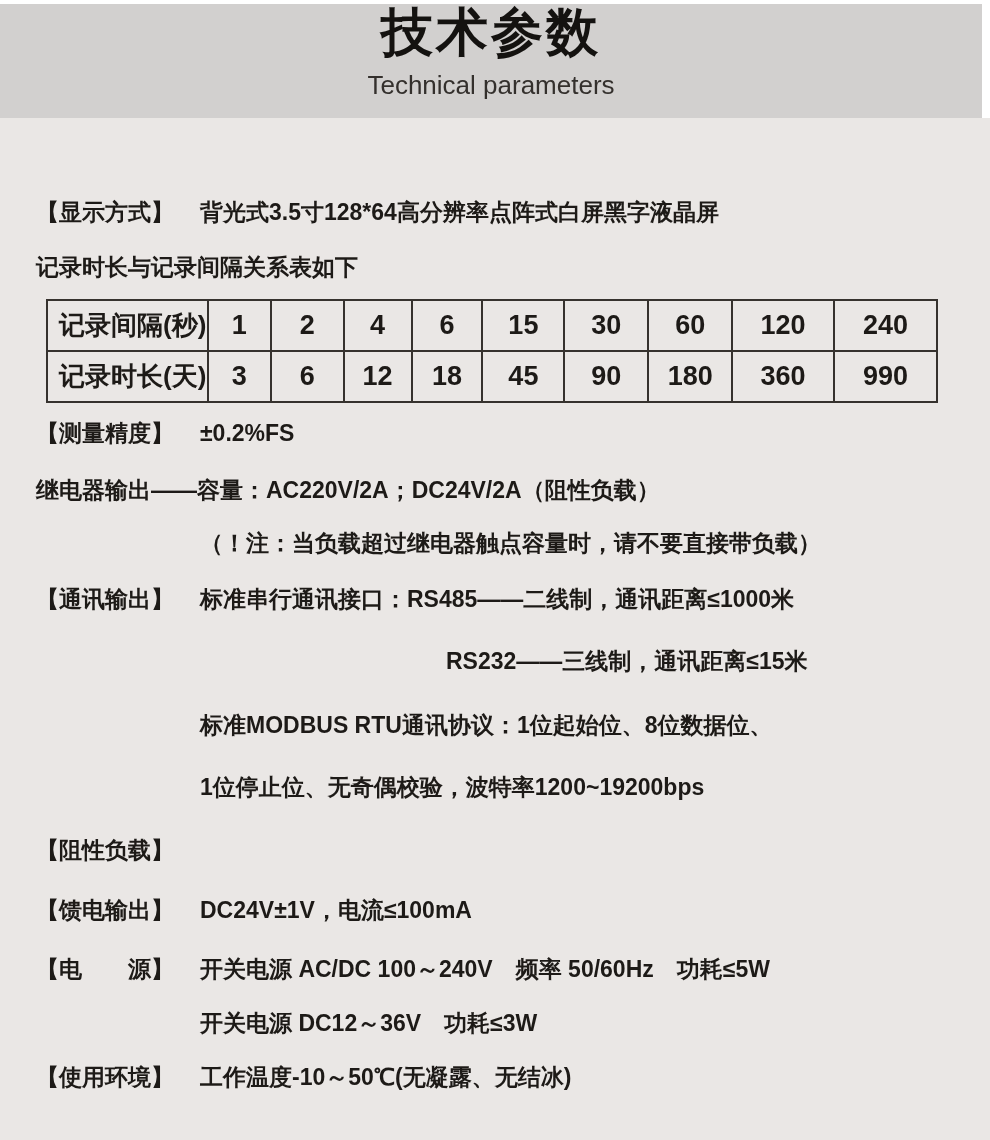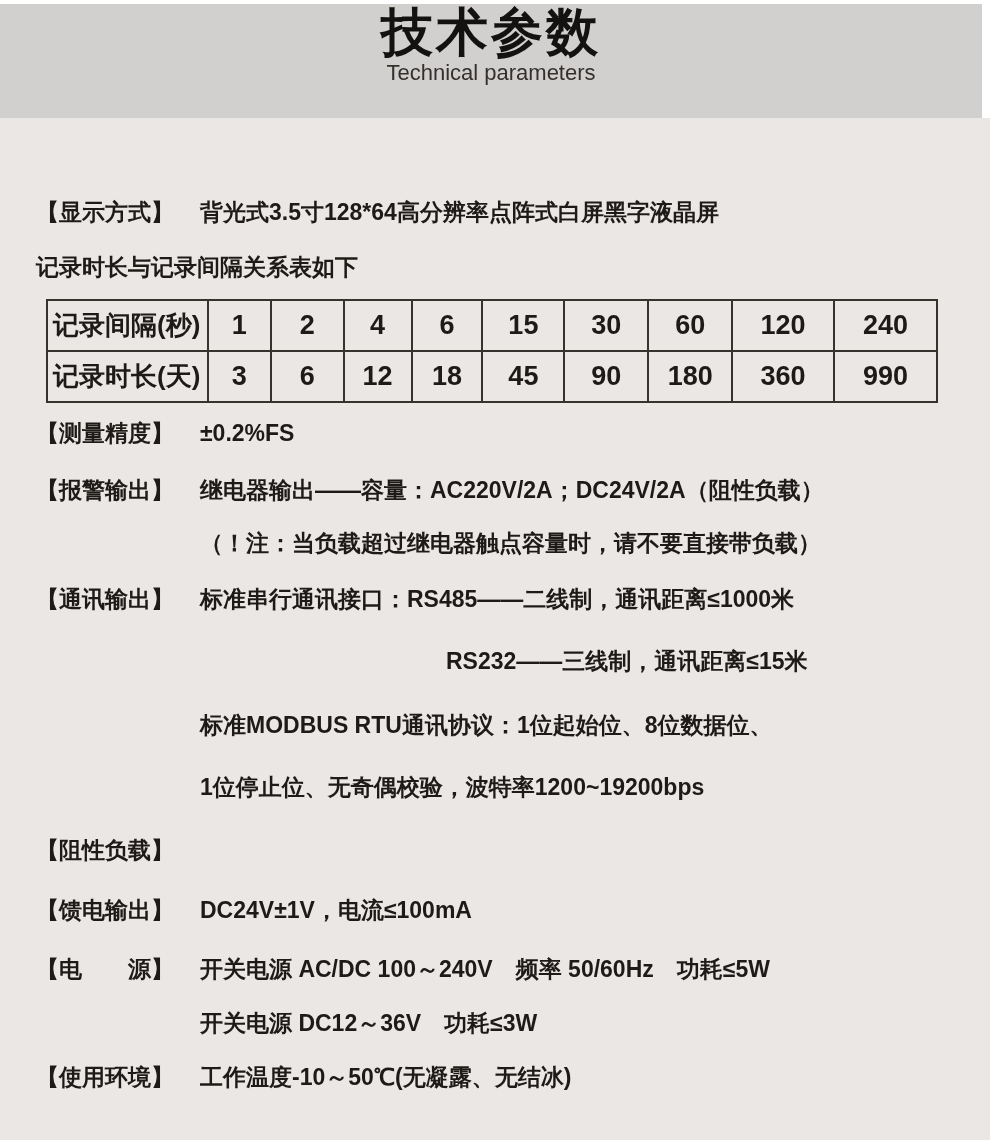--- a/index.html
+++ b/index.html
@@ -38,22 +38,22 @@
   }
   .page-title {
     margin: 0;
     font-size: 52px;
     line-height: 56px;
     font-weight: 800;
     letter-spacing: 3px;
     color: #141210;
   }
   .page-subtitle {
-    margin-top: 1px;
-    font-size: 22px;
+    margin-top: 13px;
+    font-size: 26px;
     line-height: 24px;
     font-weight: 400;
     color: #34302d;
   }
   .spec-row {
     position: absolute;
     left: 36px;
     display: flex;
     align-items: flex-start;
     font-size: 23px;
@@ -85,21 +85,21 @@
     padding: 0;
     font-size: 27px;
     font-weight: 600;
     color: #1d1a17;
     text-align: center;
     vertical-align: middle;
     overflow: hidden;
   }
   table.interval-table td.hdr {
     text-align: left;
-    padding-left: 5px;
+    padding-left: 11px;
     font-size: 26px;
   }
 </style>
 </head>
 <body>
 
 <div class="top-strip"></div>
 
 <div class="header-band">
   <h1 class="page-title">技术参数</h1>
@@ -158,21 +158,20 @@
   </tbody>
     </table>
 </div>
 
 <div class="spec-row" style="top:415px">
   <span class="spec-label">【测量精度】</span>
   <span class="spec-text">±0.2%FS</span>
 </div>
 
 <div class="spec-row" style="top:472px">
-  <span class="spec-label">【报警输出】</span>
   <span class="spec-text">继电器输出——容量：AC220V/2A；DC24V/2A（阻性负载）</span>
 </div>
 
 <div class="spec-row" style="top:525px">
   <span class="spec-label"></span>
   <span class="spec-text">（！注：当负载超过继电器触点容量时，请不要直接带负载）</span>
 </div>
 
 <div class="spec-row" style="top:581px">
   <span class="spec-label">【通讯输出】</span>

